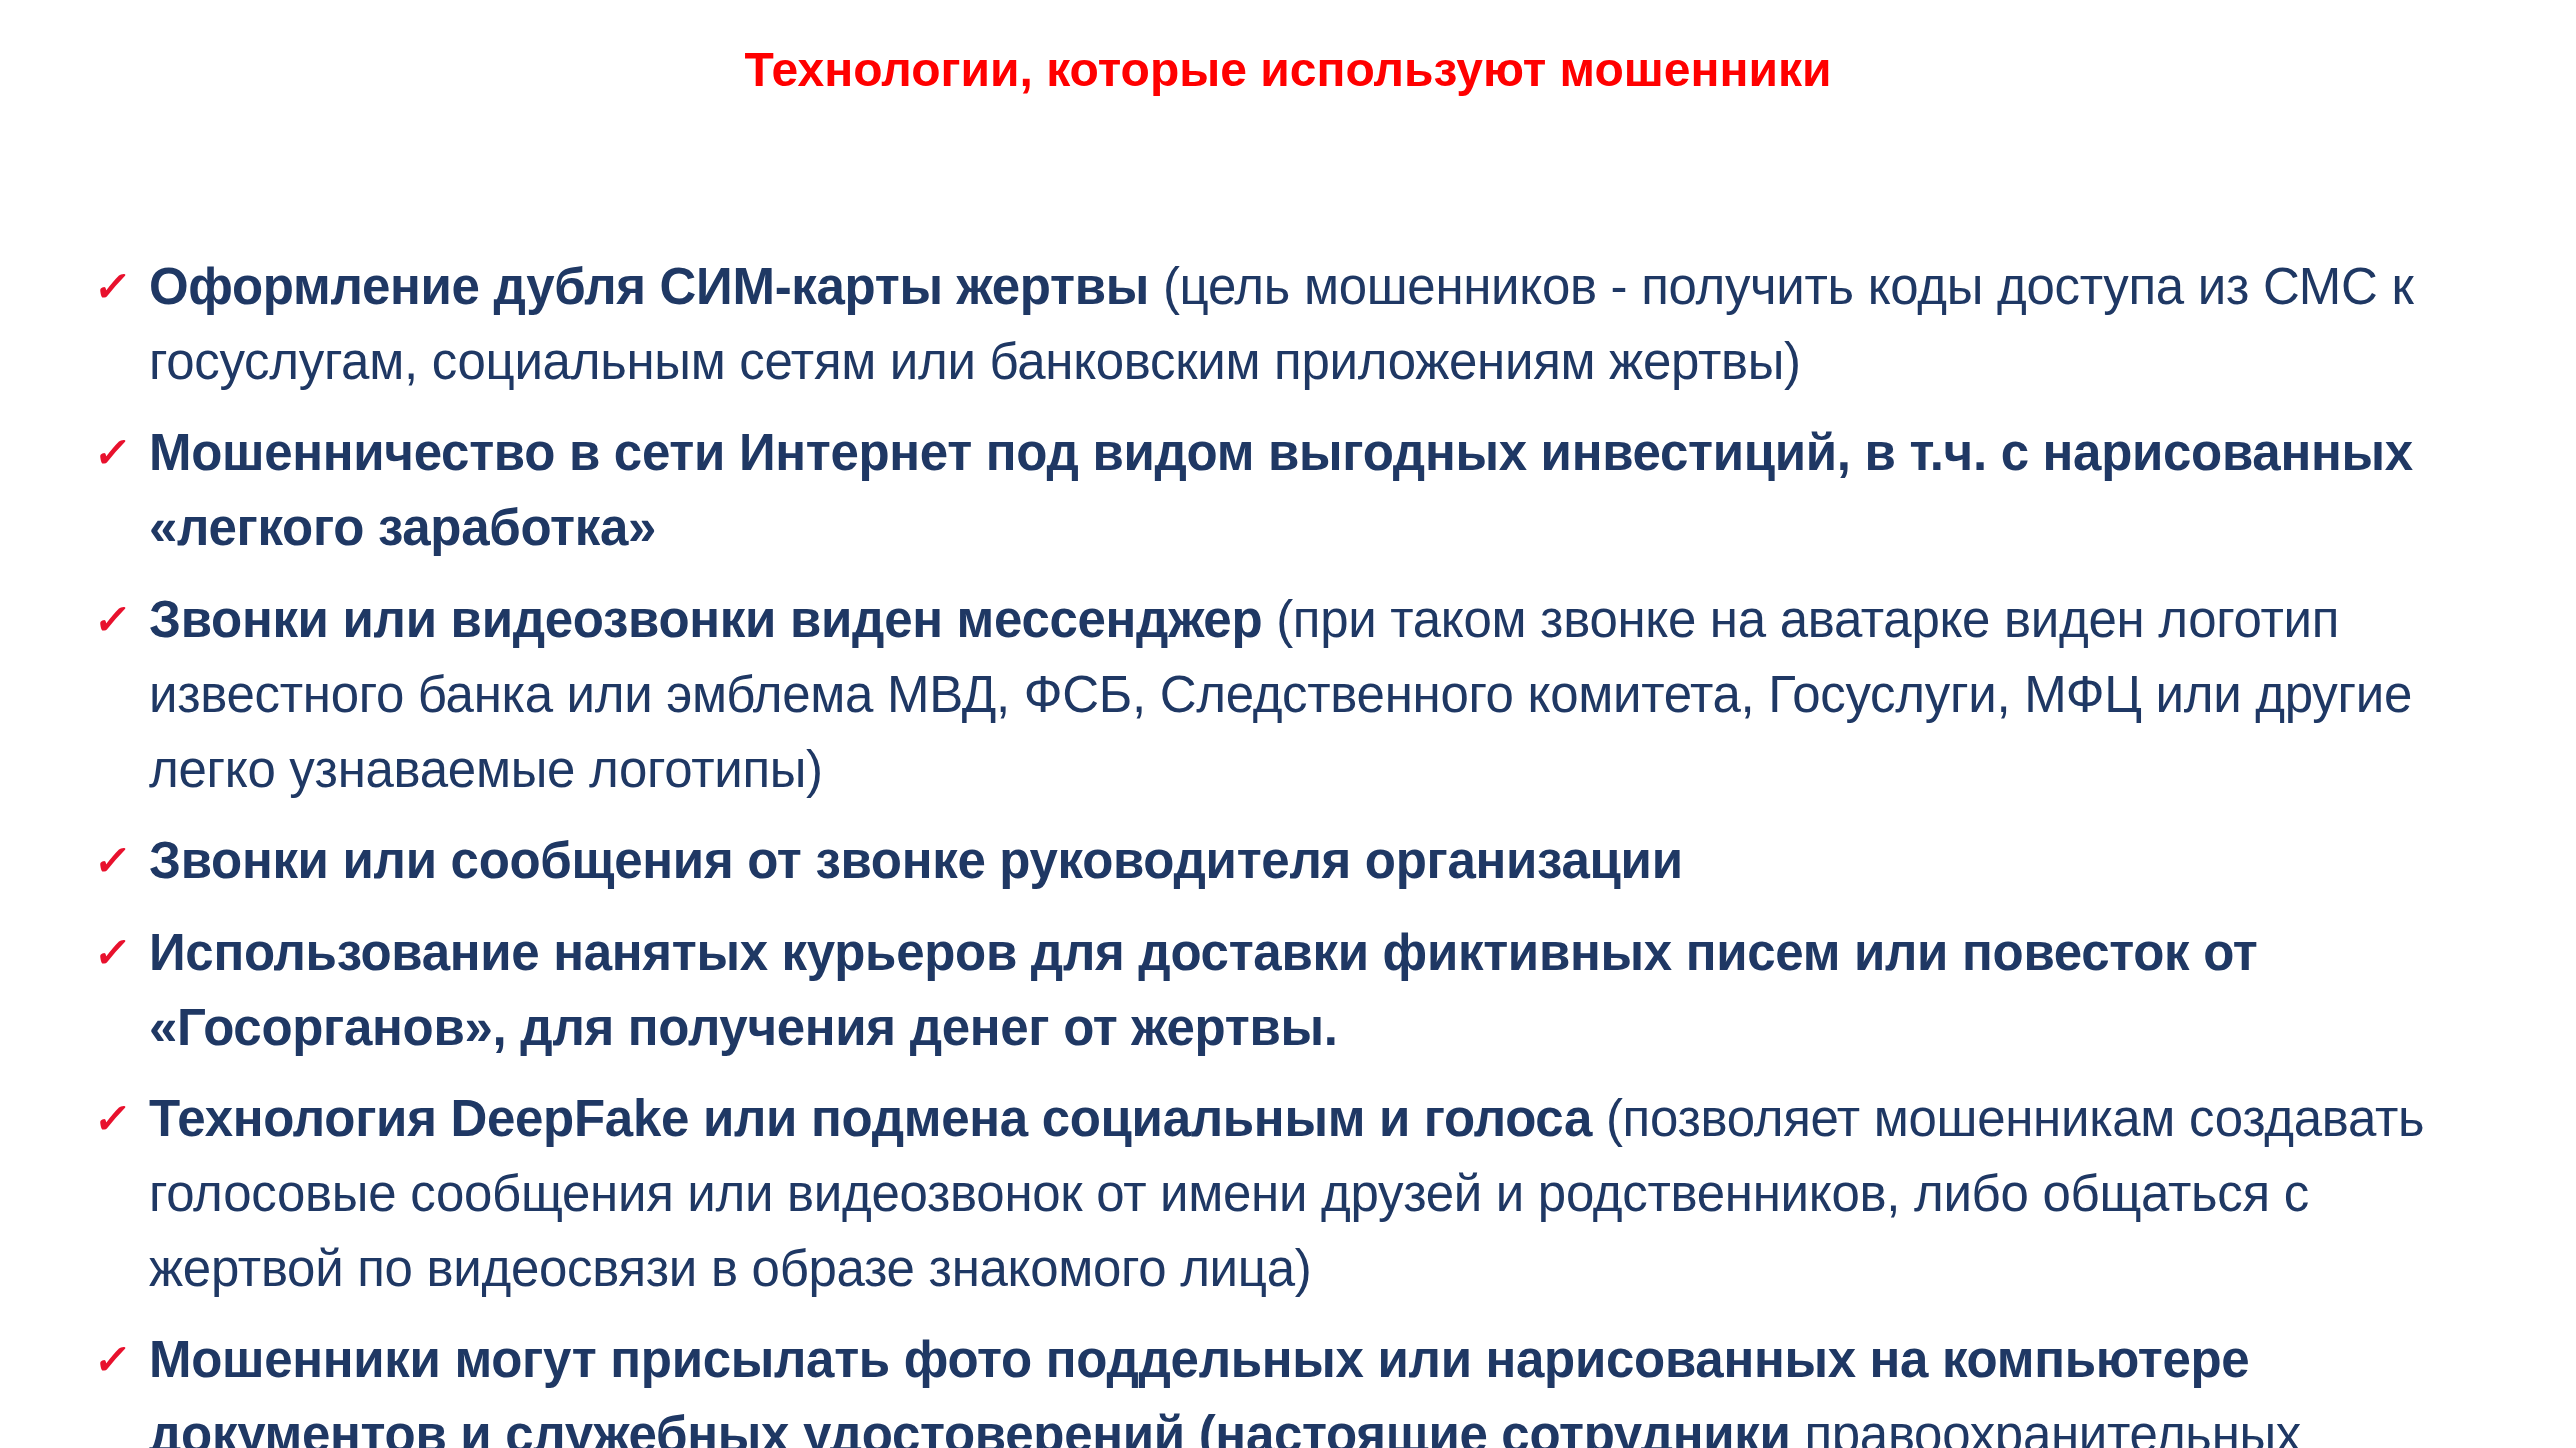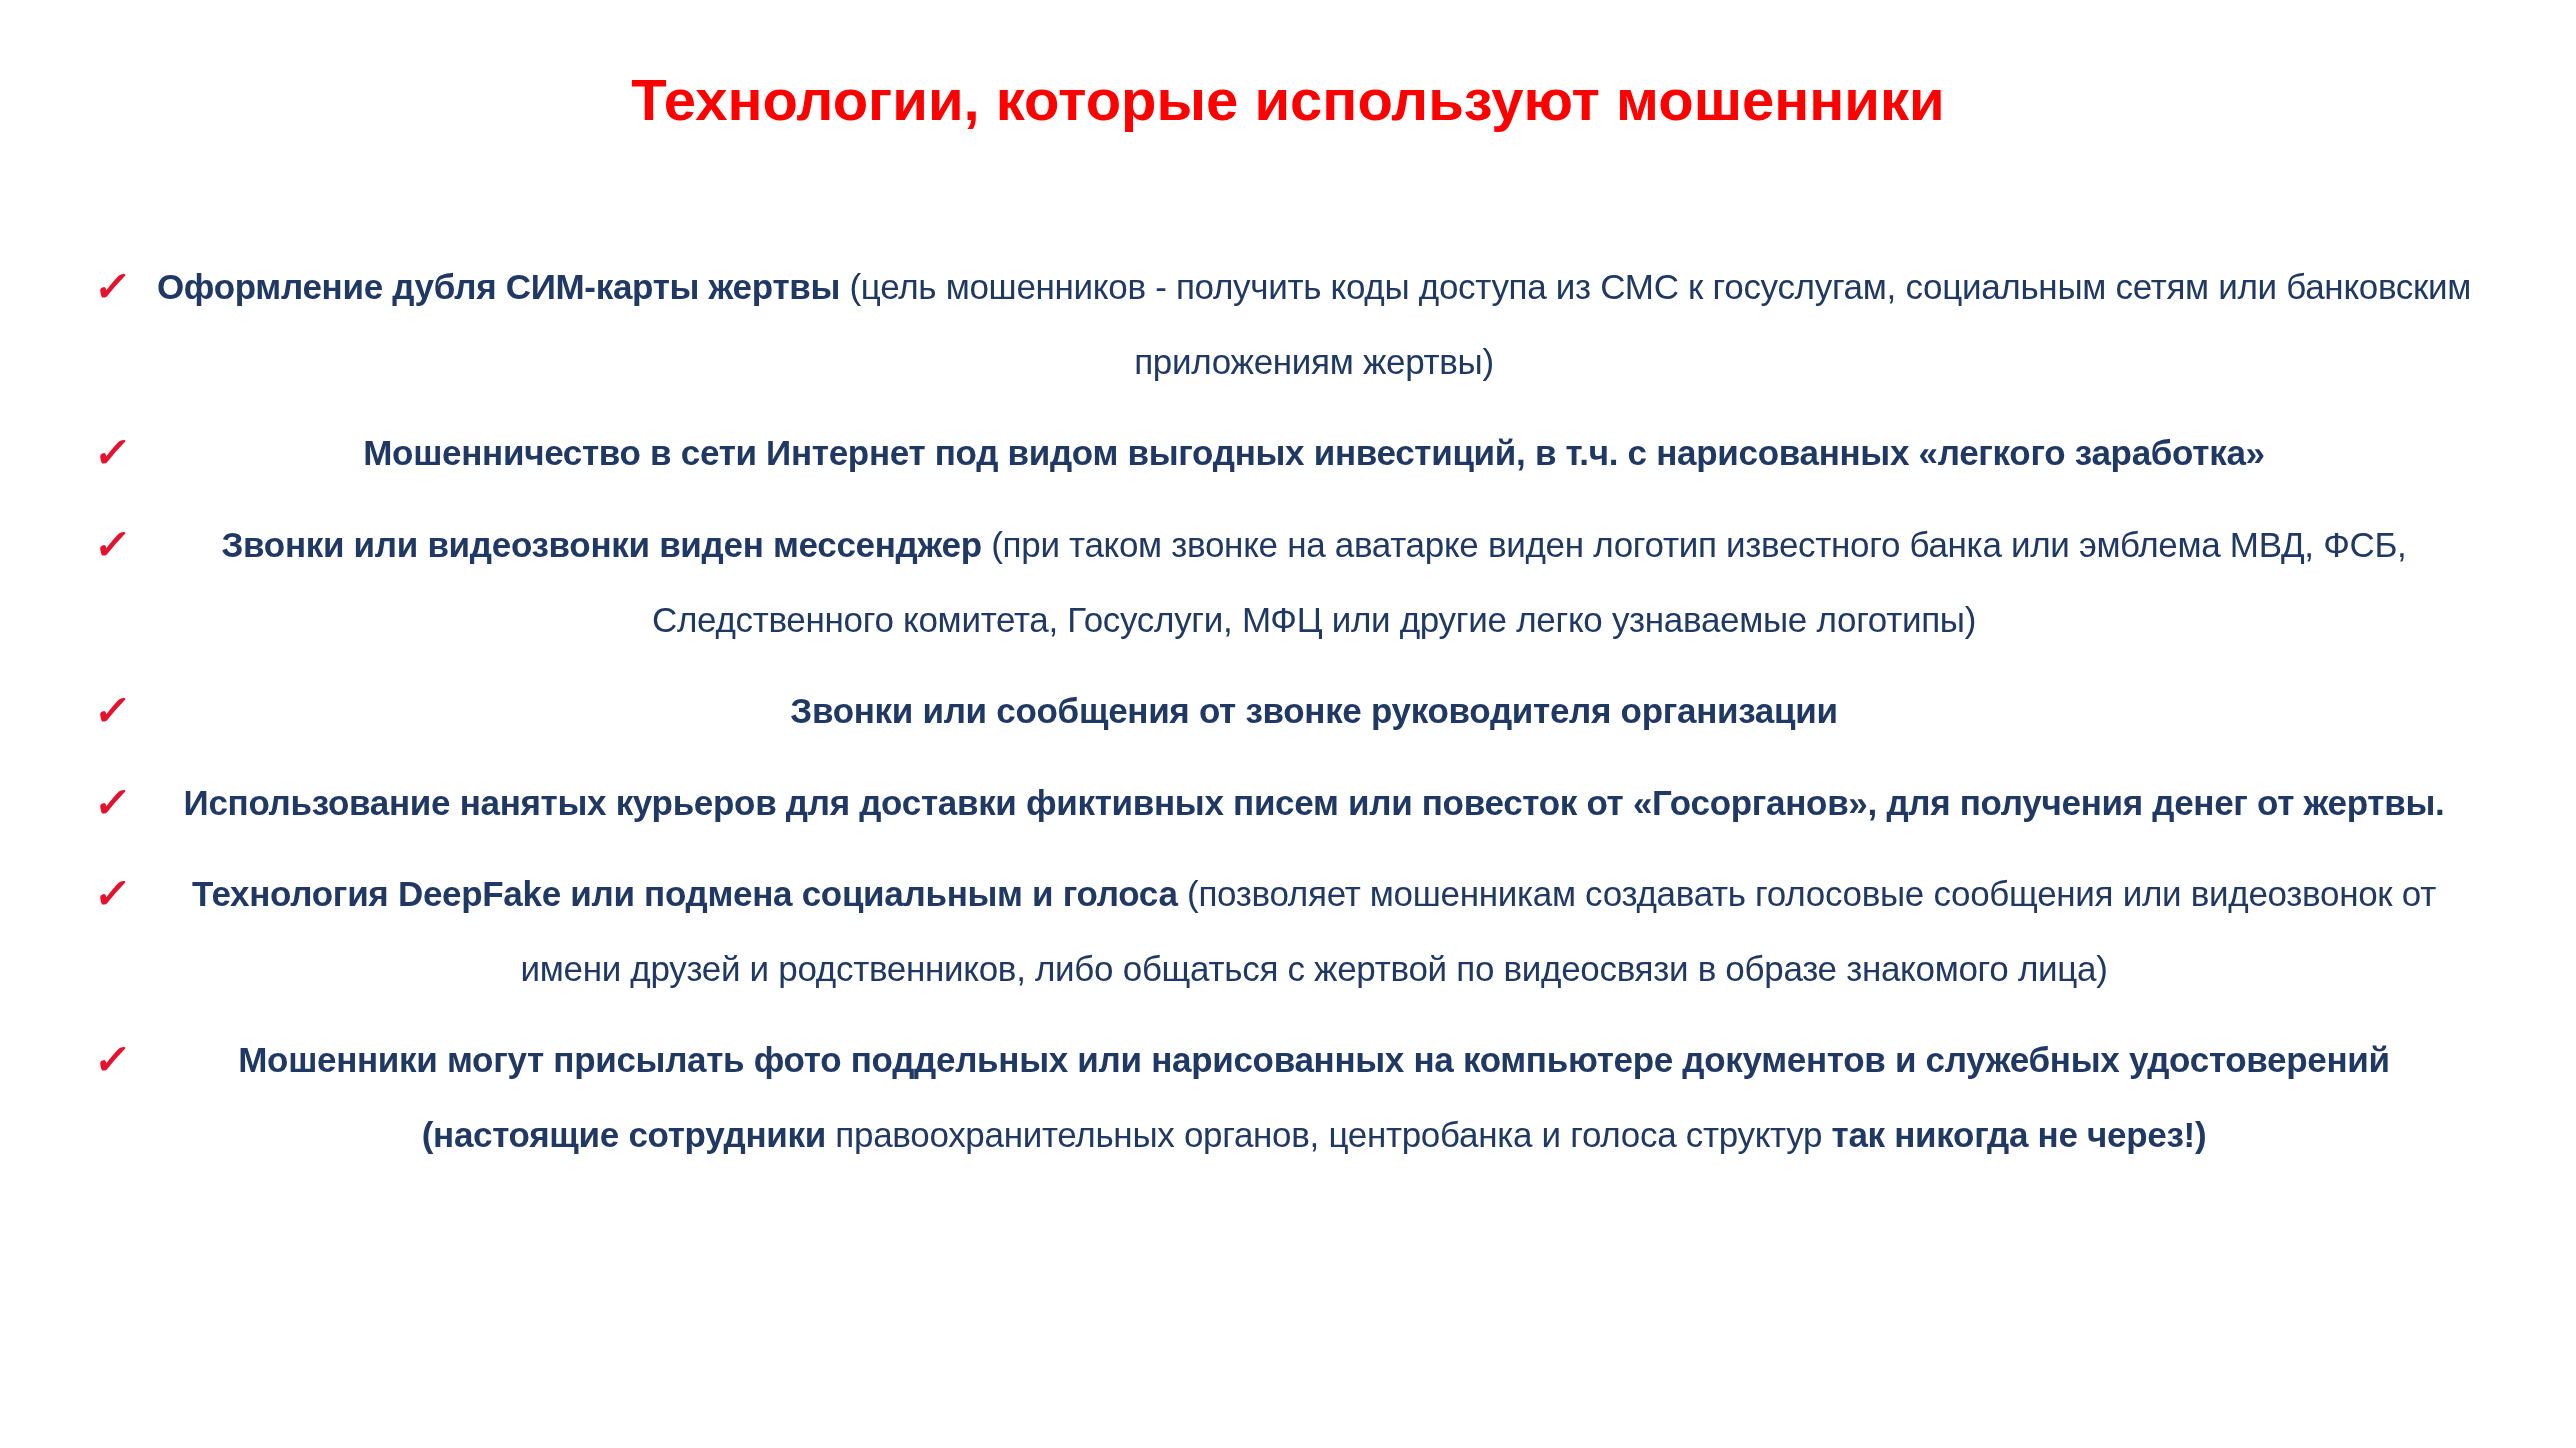--- a/index.html
+++ b/index.html
@@ -11,23 +11,23 @@
     position: relative;
     width: 2576px;
     height: 1449px;
     background: var(--bg, #ffffff);
     font-family: "Liberation Sans", sans-serif;
     overflow: hidden;
     box-sizing: border-box;
   }
   .title {
     margin: 0;
-    padding-top: 66px;
+    padding-top: 42px;
     text-align: center;
-    font-size: 58px;
+    font-size: 48px;
     font-weight: bold;
     letter-spacing: 0px;
     color: var(--title-color, #ff0000);
   }
   .bullet-list {
     position: absolute;
     top: 249px;
     left: 95px;
     right: 97px;
   }
@@ -40,25 +40,24 @@
     flex: 0 0 auto;
     width: 54px;
     font-size: 42px;
     line-height: 75px;
     font-weight: bold;
     color: var(--check-color, #e8112d);
     transform: skewX(-8deg);
   }
   .text {
     flex: 1 1 auto;
-    font-size: 35px;
+    font-size: 51px;
     line-height: 75px;
     color: var(--text-color, #1f3864);
     letter-spacing: -0.3px;
-    text-align: center;
   }
   .seg { font-weight: normal; }
   .seg.bold { font-weight: bold; }
 </style>
 </head>
 <body>
 
 <div class="slide">
   <h1 class="title">Технологии, которые используют мошенники</h1>
   <div class="bullet-list">

